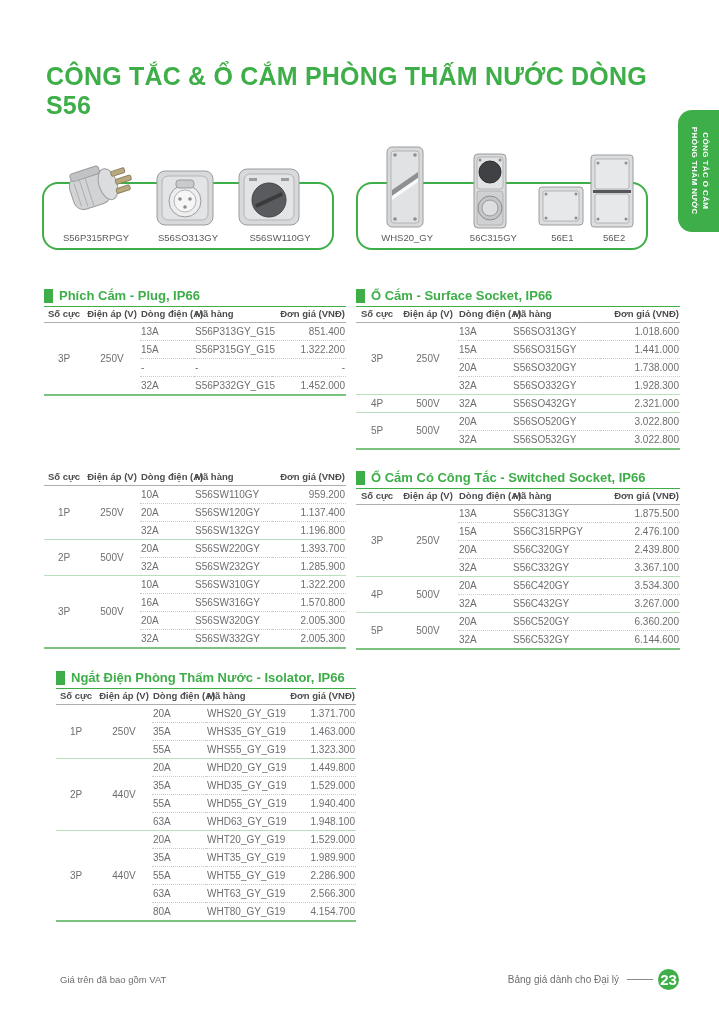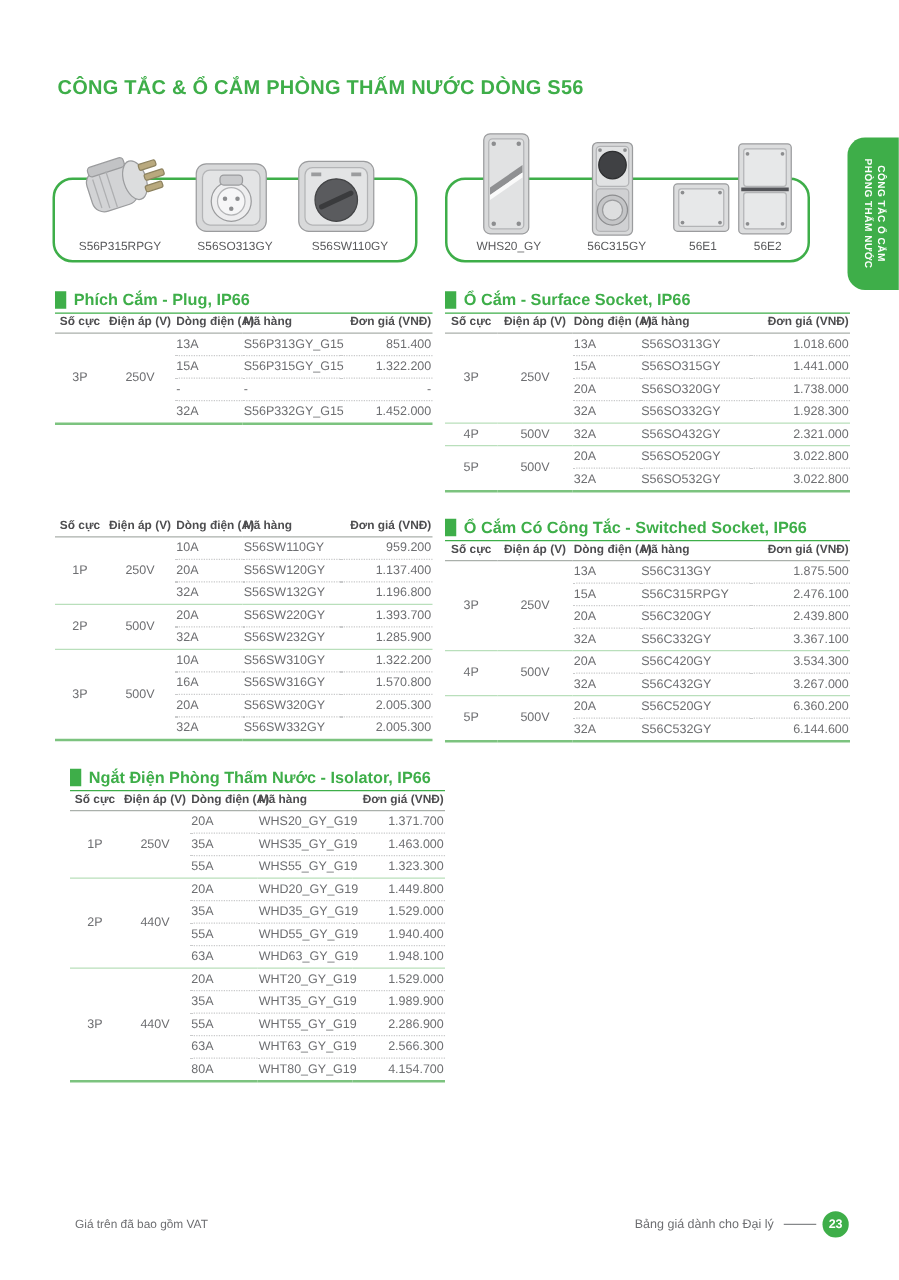--- a/index.html
+++ b/index.html
@@ -1,21 +1,21 @@
 <!DOCTYPE html>
 <html><head>
 <meta charset="utf-8">
 <style>
   html,body { margin:0; padding:0; background:#ffffff; }
   body { width:719px; height:1024px; position:relative; font-family:"Liberation Sans",sans-serif; overflow:hidden; }
 
   .page { position:absolute; inset:0; background:#fff; }
 
   
-  .page-title { margin:62px 40px 0 46px; font-size:16px; font-weight:bold; color:#3EAE49; letter-spacing:0.2px; }
+  .page-title { margin:62px 40px 0 46px; font-size:25px; font-weight:bold; color:#3EAE49; letter-spacing:0.2px; }
 
   
   .products { display:flex; gap:22px; margin:24px 39px 0 42px; position:relative; height:104px; }
   .product-box { position:relative; flex:0 0 288px; height:64px; margin-top:38px; border:2px solid #3EAE49; border-radius:16px; background:#fff; }
   .figure { position:absolute; z-index:2; }
   .product-labels { position:absolute; left:6px; right:6px; bottom:5px; display:flex; z-index:3; }
   .product-labels span { font-size:9.5px; color:#58595b; text-align:center; }
   .pl-left span { flex:1;margin-top:12px; }
   .pl-right span.w { flex:1.25; }
   .pl-right span.n { flex:0.75; }
@@ -28,21 +28,21 @@
   .fig-isolator { left:24px;  bottom:18px; }
   .fig-combo    { left:112px; bottom:18px; }
   .fig-e1       { left:178px; bottom:20px; }
   .fig-e2       { left:230px; bottom:18px; }
 
   
   .side-tab { position:absolute; top:110px; right:0; width:41px; height:122px; background:#3EAE49; border-radius:14px 0 0 14px; display:flex; align-items:center; justify-content:center; z-index:5; }
   .side-tab-text { transform:rotate(90deg); white-space:nowrap; color:#ffffff; font-size:8px; font-weight:bold; line-height:1.35; text-align:center; letter-spacing:0.4px; }
 
   
-  .bands { margin:24px 39px 0 44px; }
+  .bands { margin:40px 39px 0 44px; }
   .band { display:flex; gap:10px; margin-bottom:20px; align-items:flex-start; }
   .tbl-sec.left  { width:302px; }
   .tbl-sec.right { width:324px; }
   .band-isolator { margin-left:12px; }
   .band-isolator .tbl-sec.left { width:300px; }
 
   .tbl-title { display:flex; align-items:center; gap:6px; margin:0; padding-bottom:3px; border-bottom:1.5px solid #3EAE49; font-size:13px; font-weight:bold; color:#3EAE49; }
   .section-marker { width:9px; height:14px; background:#3EAE49; flex:0 0 auto; }
 
   table.price-table { width:100%; border-collapse:collapse; table-layout:fixed; margin-top:1px; border-bottom:2px solid #7cc37f; }
@@ -58,21 +58,21 @@
   .tbl-sec.right .c-price { width:78px; }
   tr.group-start td { border-top:1px solid #b9dfbb; }
   tr.row-cont td { border-top:1px dotted #c9cacb; }
 
   
   .footer { position:absolute; left:60px; right:40px; bottom:34px; display:flex; justify-content:space-between; align-items:center;gap:44px; }
   .footer-note { font-size:9.5px; color:#6d6e71; }
   .footer-right { display:flex; align-items:center; }
   .footer-audience { font-size:10px; color:#6d6e71; }
   .footer-line { width:26px; height:1px; background:#86888a; margin:0 5px 0 8px; }
-  .page-badge { width:21px; height:21px; border-radius:50%; background:#3EAE49; color:#fff; font-size:10px; font-weight:bold; display:flex; align-items:center; justify-content:center; }
+  .page-badge { width:21px; height:21px; border-radius:50%; background:#3EAE49; color:#fff; font-size:15px; font-weight:bold; display:flex; align-items:center; justify-content:center; }
 
   svg { display:block; }
 </style>
 </head>
 <body>
 
 <div class="page">
 
   <h1 class="page-title">CÔNG TẮC &amp; Ổ CẮM PHÒNG THẤM NƯỚC DÒNG S56</h1>
 

